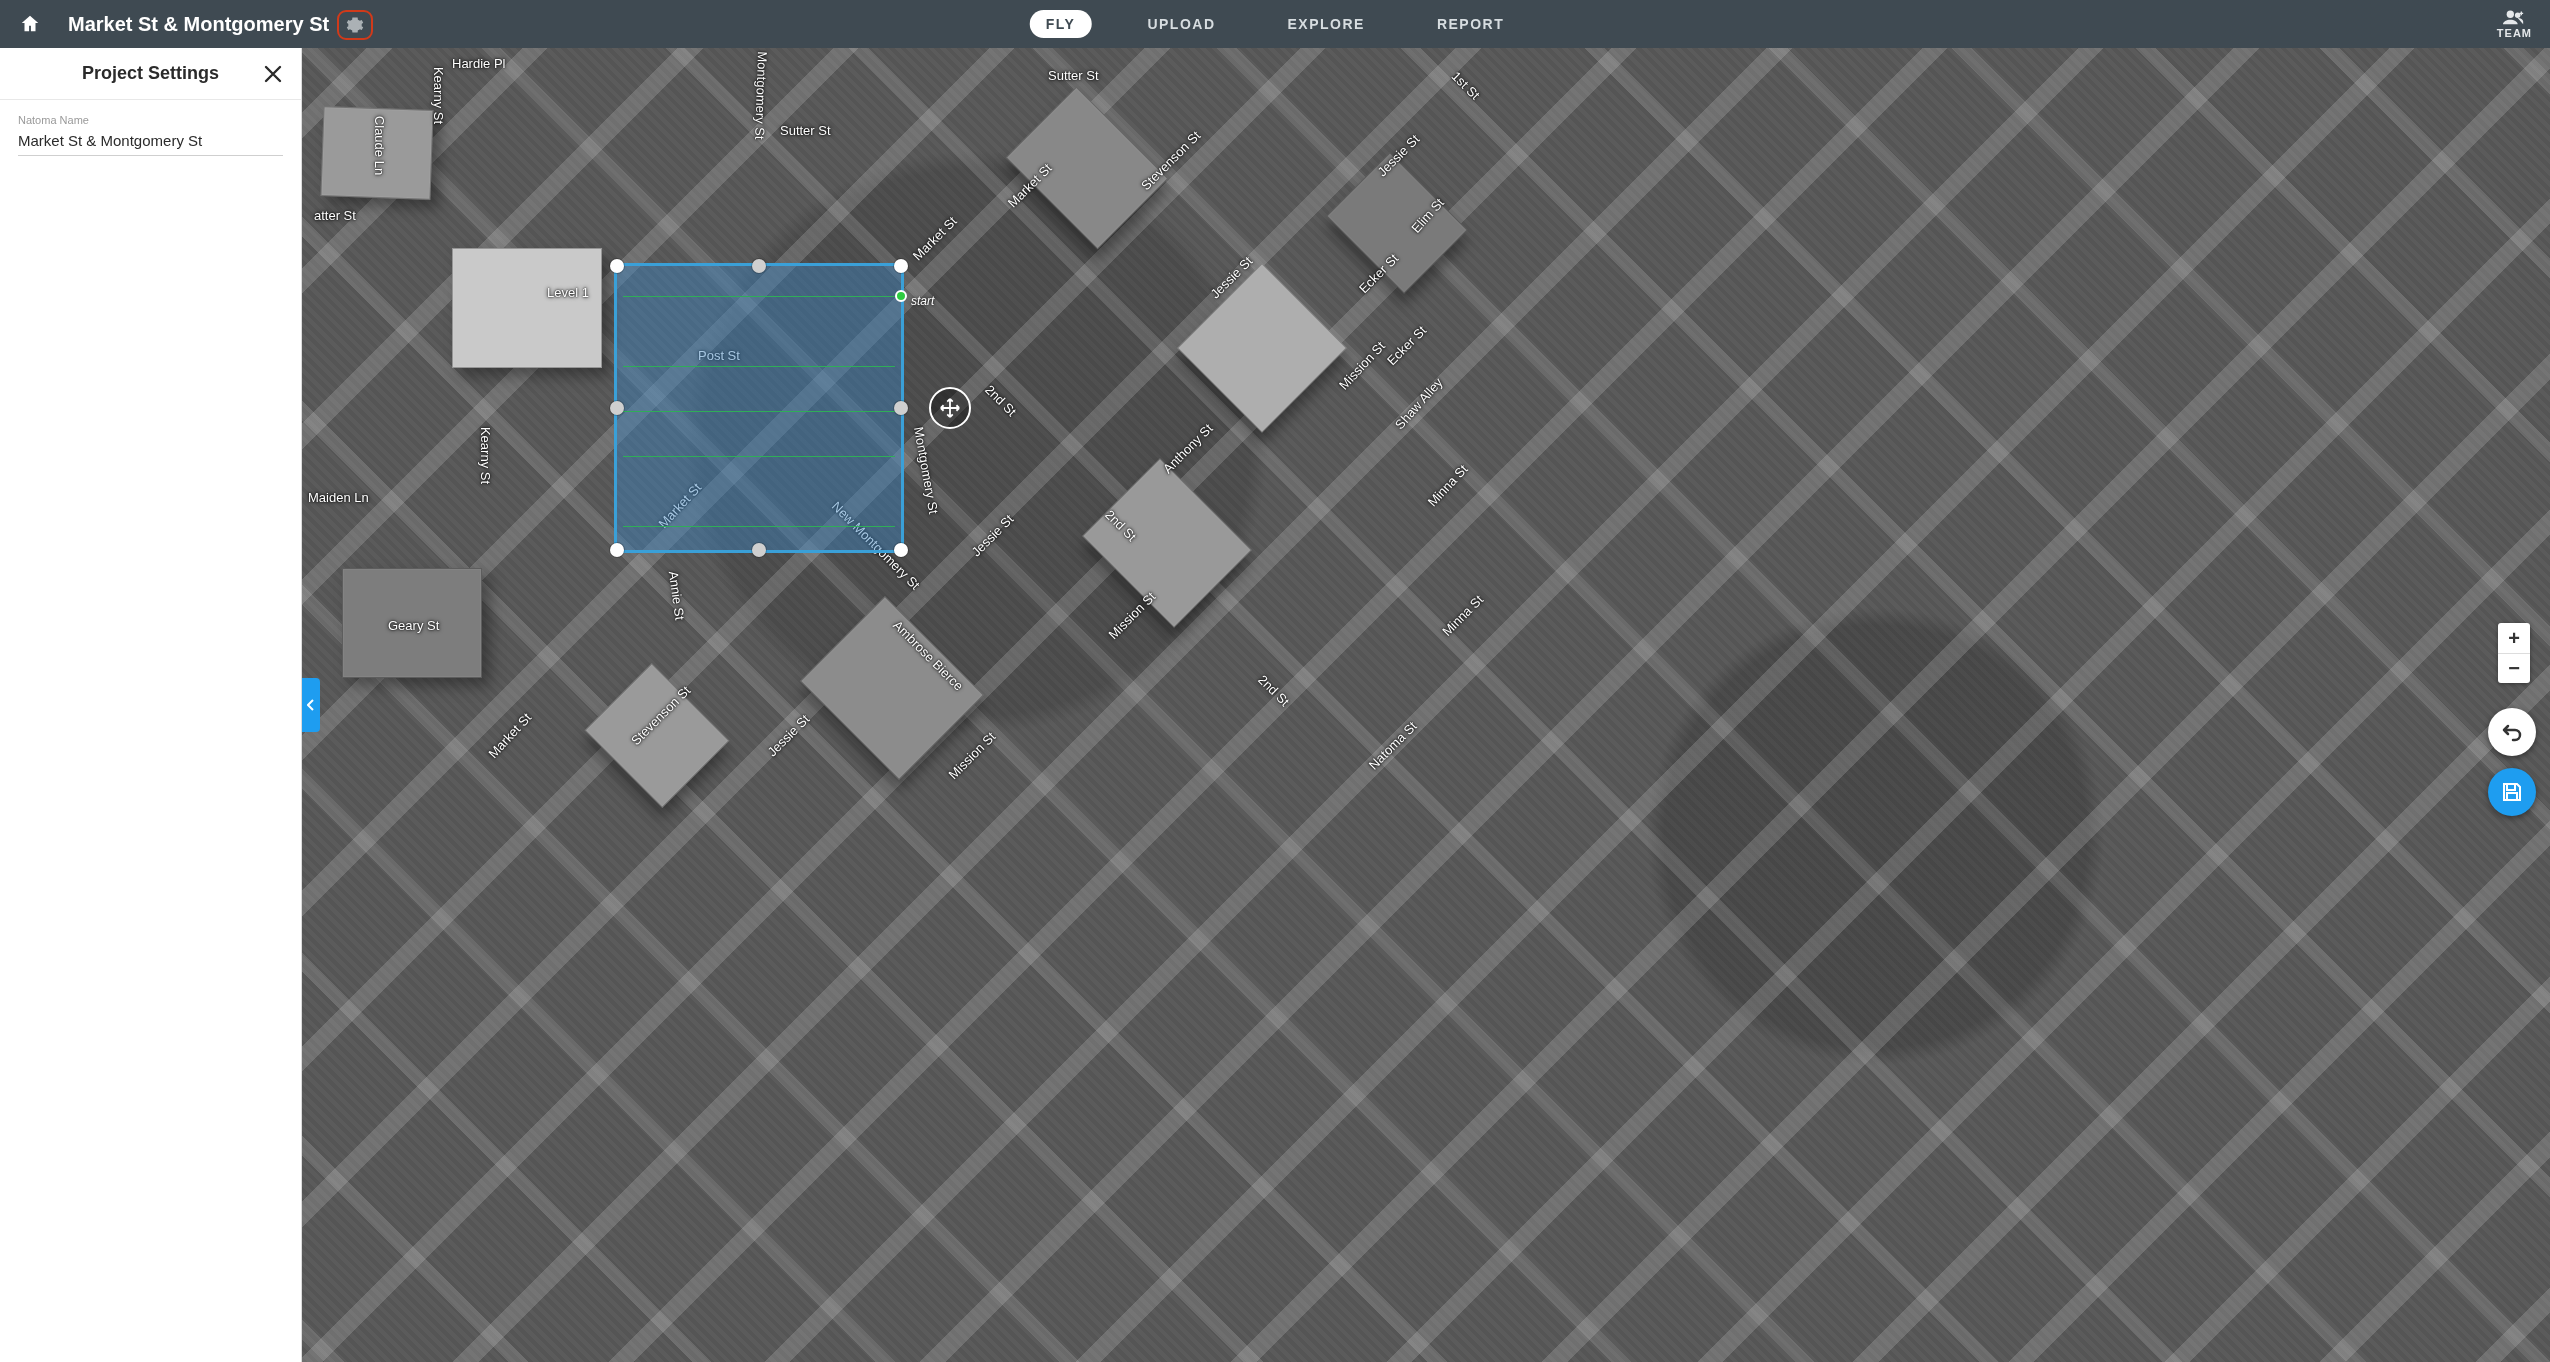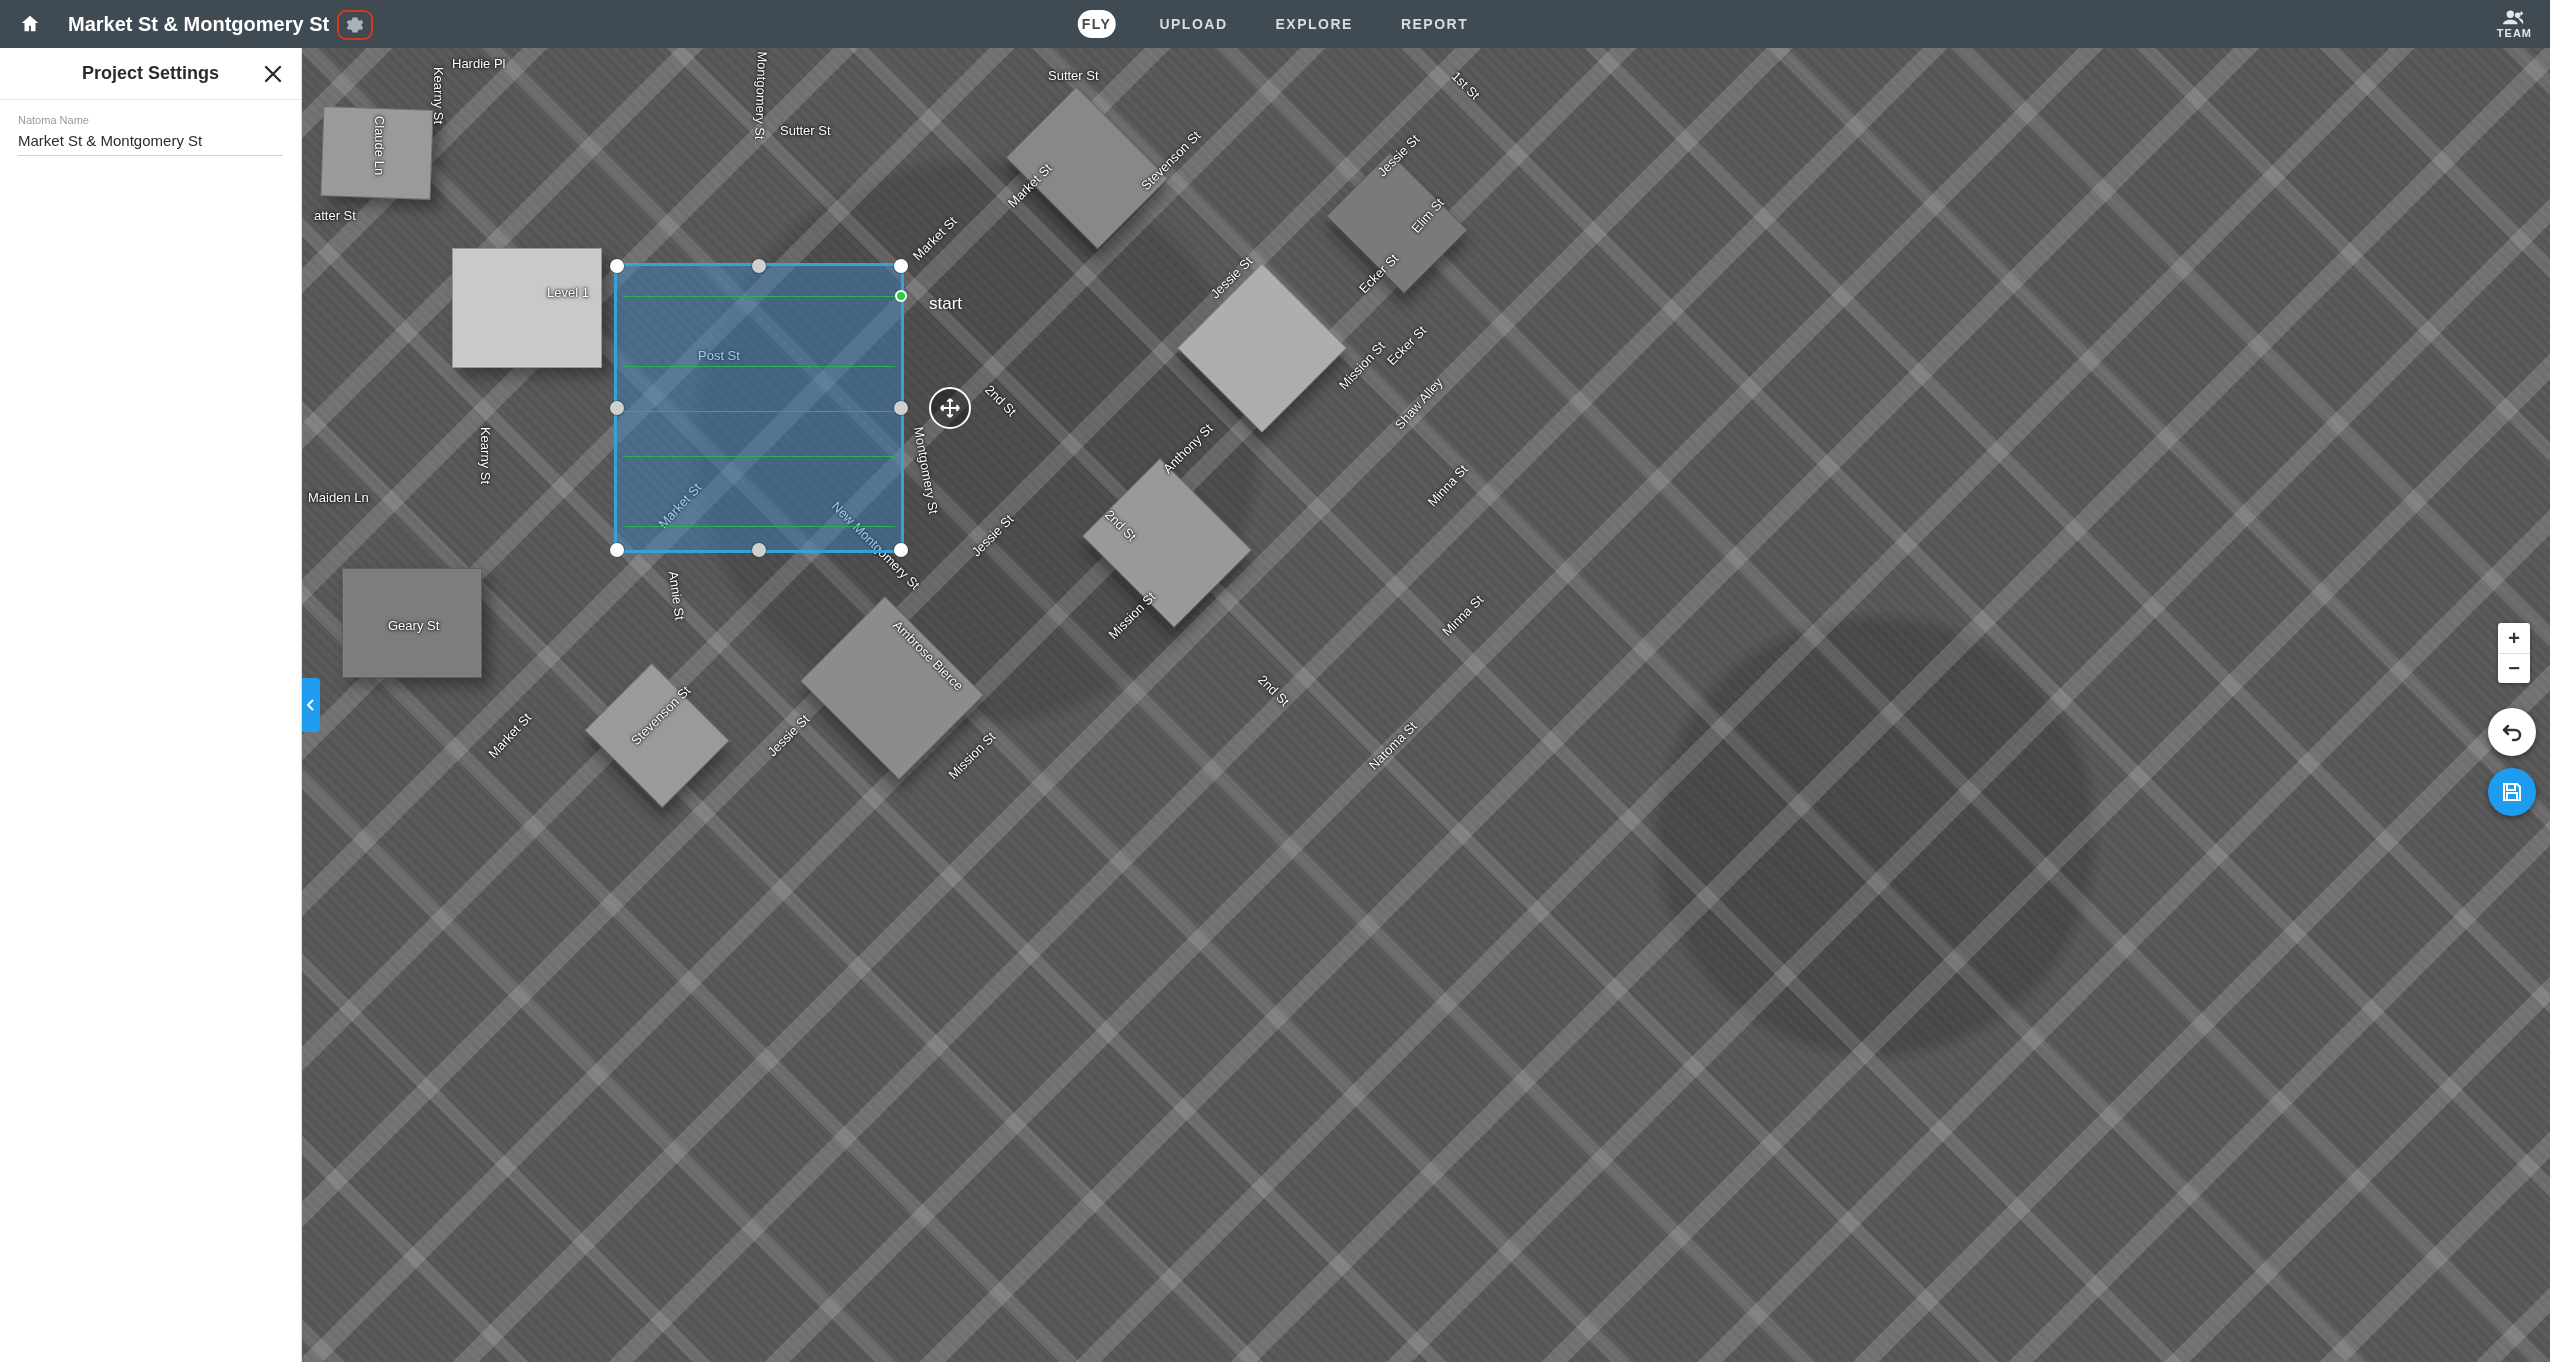--- a/index.html
+++ b/index.html
@@ -37,21 +37,21 @@
   }
   .gear-wrap svg { opacity: .75; }
 
   .nav-center {
     position: absolute; left: 50%; transform: translateX(-50%);
     display: flex; gap: 40px; align-items: center;
   }
   .nav-item {
     font-size: 14px; letter-spacing: 1.5px; font-weight: 600;
     color: #d7dde0; cursor: pointer;
-    padding: 6px 4px;
+    padding: 6px 16px;
   }
   .nav-item.active {
     background: #fff; color: #3f4a52; border-radius: 14px;
   }
 
   .team-btn {
     margin-left: auto; display:flex; flex-direction:column; align-items:center;
     cursor:pointer; color:#e5e8ea; font-size:11px; font-weight:600; letter-spacing:1px;
     padding: 4px 6px;
   }
@@ -154,22 +154,22 @@
   .handle {
     position:absolute; width:14px; height:14px; border-radius:50%;
     background:#fff; box-shadow:0 0 0 1px rgba(0,0,0,.2); transform:translate(-50%,-50%);
   }
   .handle.mid { background:#cfcfcf; }
   .start-dot {
     position:absolute; width:12px; height:12px; border-radius:50%;
     background:#2ecc40; border:2px solid #fff; transform:translate(-50%,-50%);
   }
   .start-label {
-    position:absolute; left:100%; top:28px; margin-left:28px;
-    font-size:17px; color:#fff; text-shadow:0 0 3px #000;
+    position:absolute; left:100%; top:28px; margin-left:10px;
+    font-size:12px; color:#fff; text-shadow:0 0 3px #000;font-style:italic;
   }
   .rotate-handle {
     position:absolute; left:100%; top:50%; transform:translate(28px,-50%);
     width:42px; height:42px; border-radius:50%;
     border:2px solid #fff; background:rgba(0,0,0,.35);
     display:flex; align-items:center; justify-content:center;
     cursor:grab;
   }
 
   

